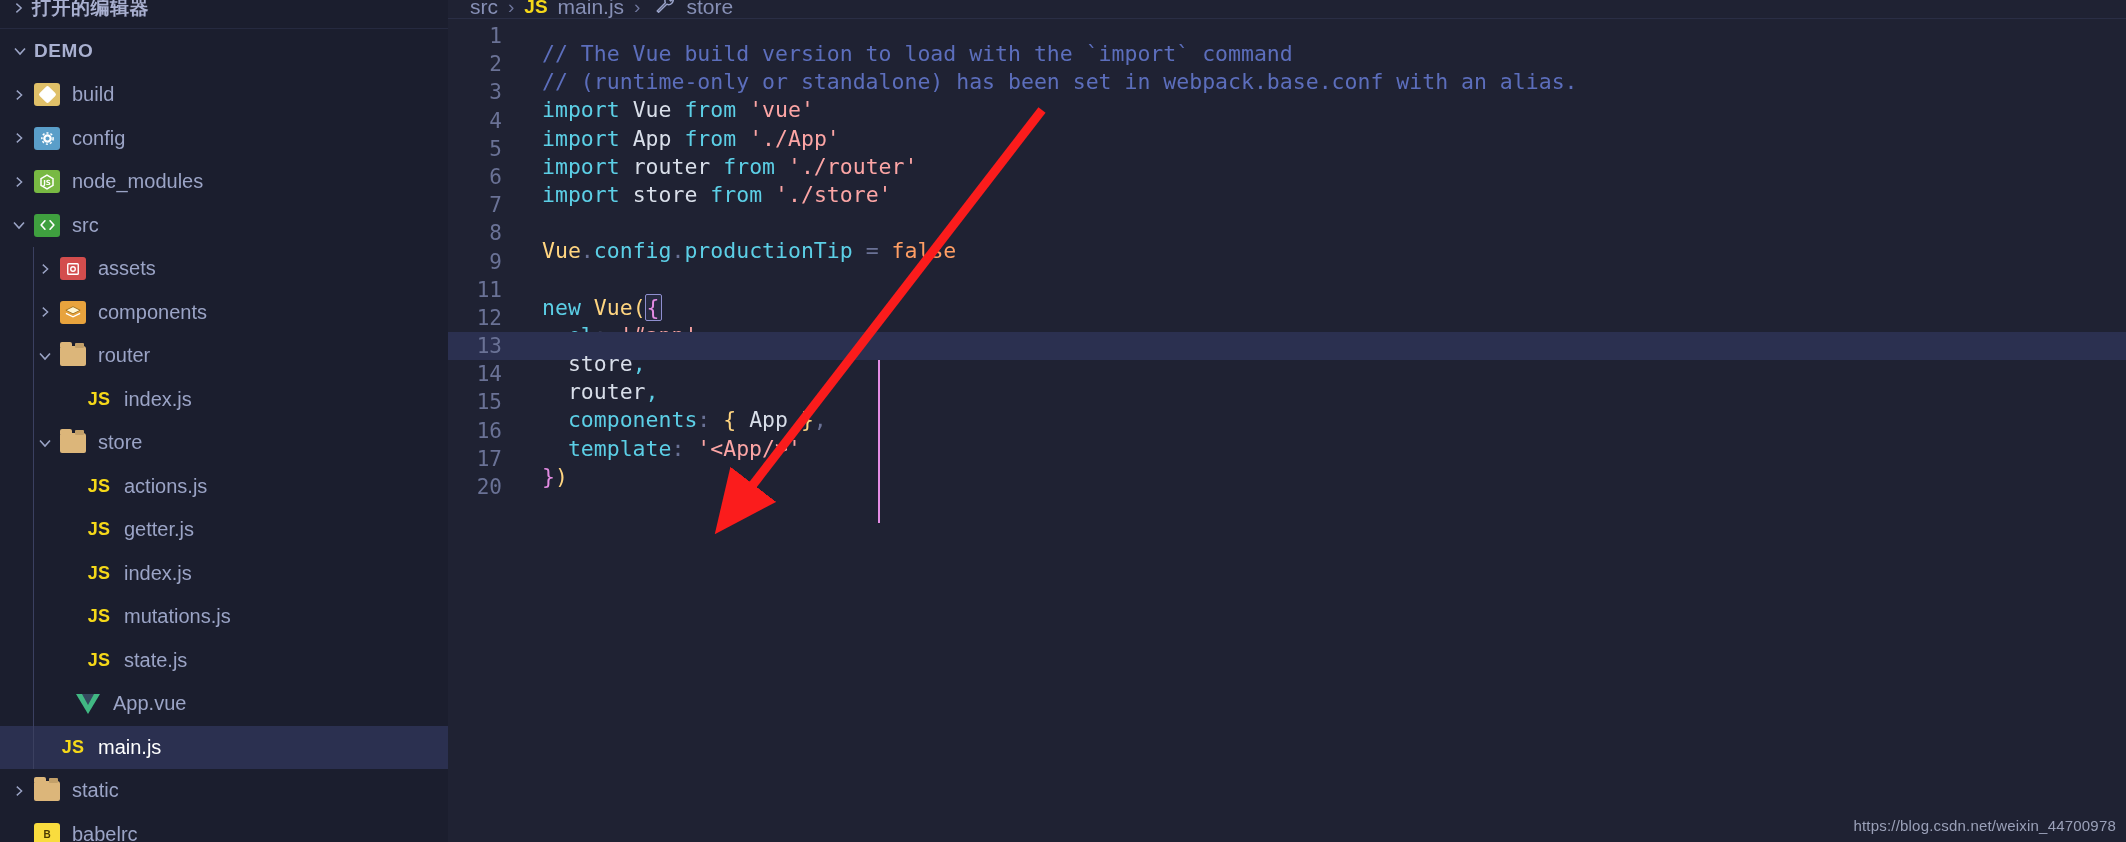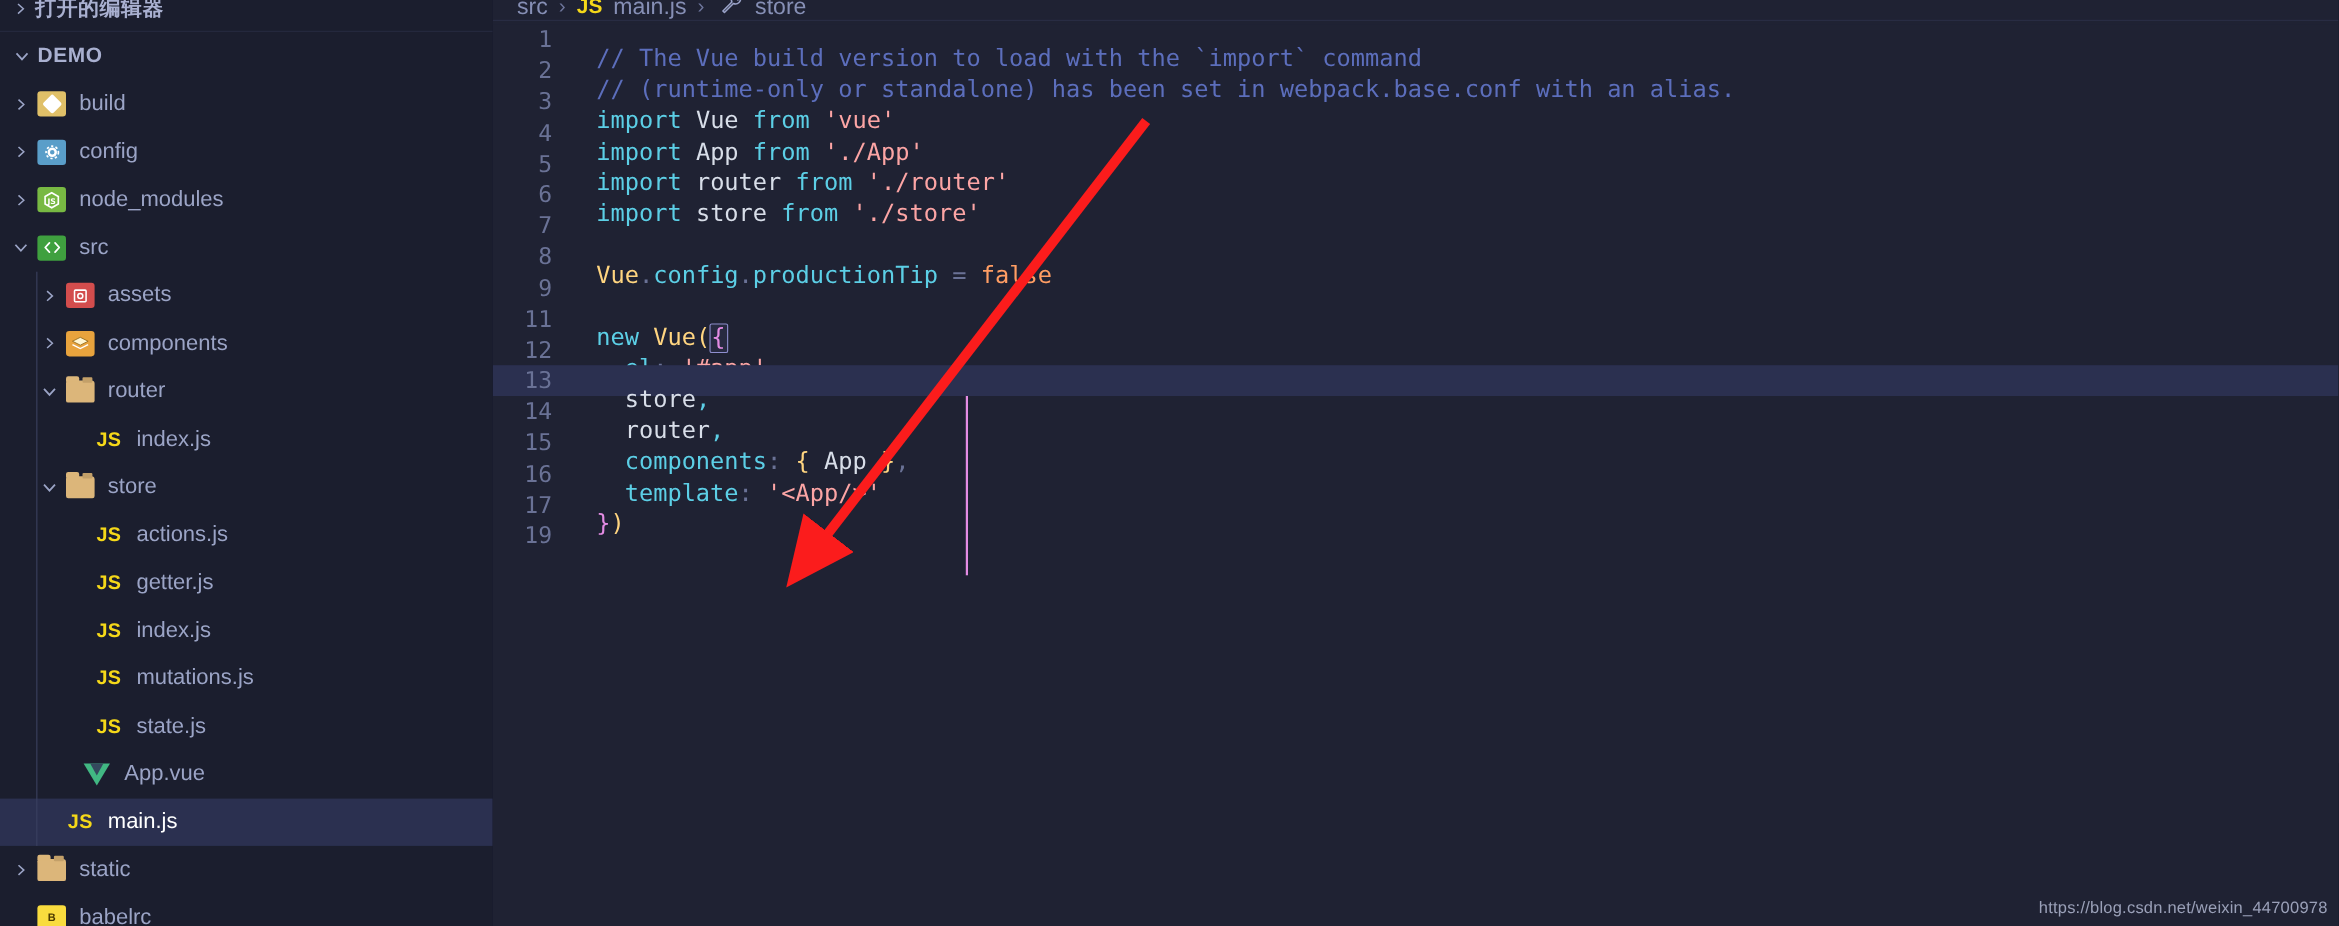--- a/index.html
+++ b/index.html
@@ -519,21 +519,21 @@
         <div class="code-line"><span class="lineno">7</span><span class="code-text"></span></div>
         <div class="code-line"><span class="lineno">8</span><span class="code-text"><span class="t-func">Vue</span><span class="t-punct">.</span><span class="t-prop">config</span><span class="t-punct">.</span><span class="t-prop">productionTip</span><span class="t-plain"> </span><span class="t-punct">=</span><span class="t-plain"> </span><span class="t-bool">false</span></span></div>
         <div class="code-line"><span class="lineno">9</span><span class="code-text"></span></div>
         <div class="code-line"><span class="lineno">11</span><span class="code-text"><span class="t-keyword">new</span><span class="t-plain"> </span><span class="t-func">Vue</span><span class="t-bracket-yel">(</span><span class="t-bracket-pink bracket-box">{</span></span></div>
         <div class="code-line"><span class="lineno">12</span><span class="code-text"><span class="t-plain">  </span><span class="t-propname">el</span><span class="t-punct">: </span><span class="t-string">'#app'</span><span class="t-punct">,</span></span></div>
         <div class="code-line current"><span class="lineno">13</span><span class="code-text"><span class="t-plain">  </span><span class="t-var">store</span><span class="t-prop">,</span></span></div>
         <div class="code-line"><span class="lineno">14</span><span class="code-text"><span class="t-plain">  </span><span class="t-var">router</span><span class="t-prop">,</span></span></div>
         <div class="code-line"><span class="lineno">15</span><span class="code-text"><span class="t-plain">  </span><span class="t-propname">components</span><span class="t-punct">: </span><span class="t-bracket-yel">{ </span><span class="t-class">App</span><span class="t-bracket-yel"> }</span><span class="t-punct">,</span></span></div>
         <div class="code-line"><span class="lineno">16</span><span class="code-text"><span class="t-plain">  </span><span class="t-propname">template</span><span class="t-punct">: </span><span class="t-string">'&lt;App/&gt;'</span></span></div>
         <div class="code-line"><span class="lineno">17</span><span class="code-text"><span class="t-bracket-pink">}</span><span class="t-bracket-yel">)</span></span></div>
-        <div class="code-line"><span class="lineno">19</span><span class="code-text"></span></div>
+        <div class="code-line"><span class="lineno">20</span><span class="code-text"></span></div>
       </div>
 
     <div class="watermark">https://blog.csdn.net/weixin_44700978</div>
   </div>
 
   <svg class="red-arrow" viewBox="0 0 2126 842">
     <defs>
       <marker id="arrowhead" markerWidth="7" markerHeight="7" refX="1.5" refY="3.2" orient="auto">
         <path d="M0,0 L7,3.2 L0,6.4 z" fill="#fb1c1c"></path>
       </marker>

